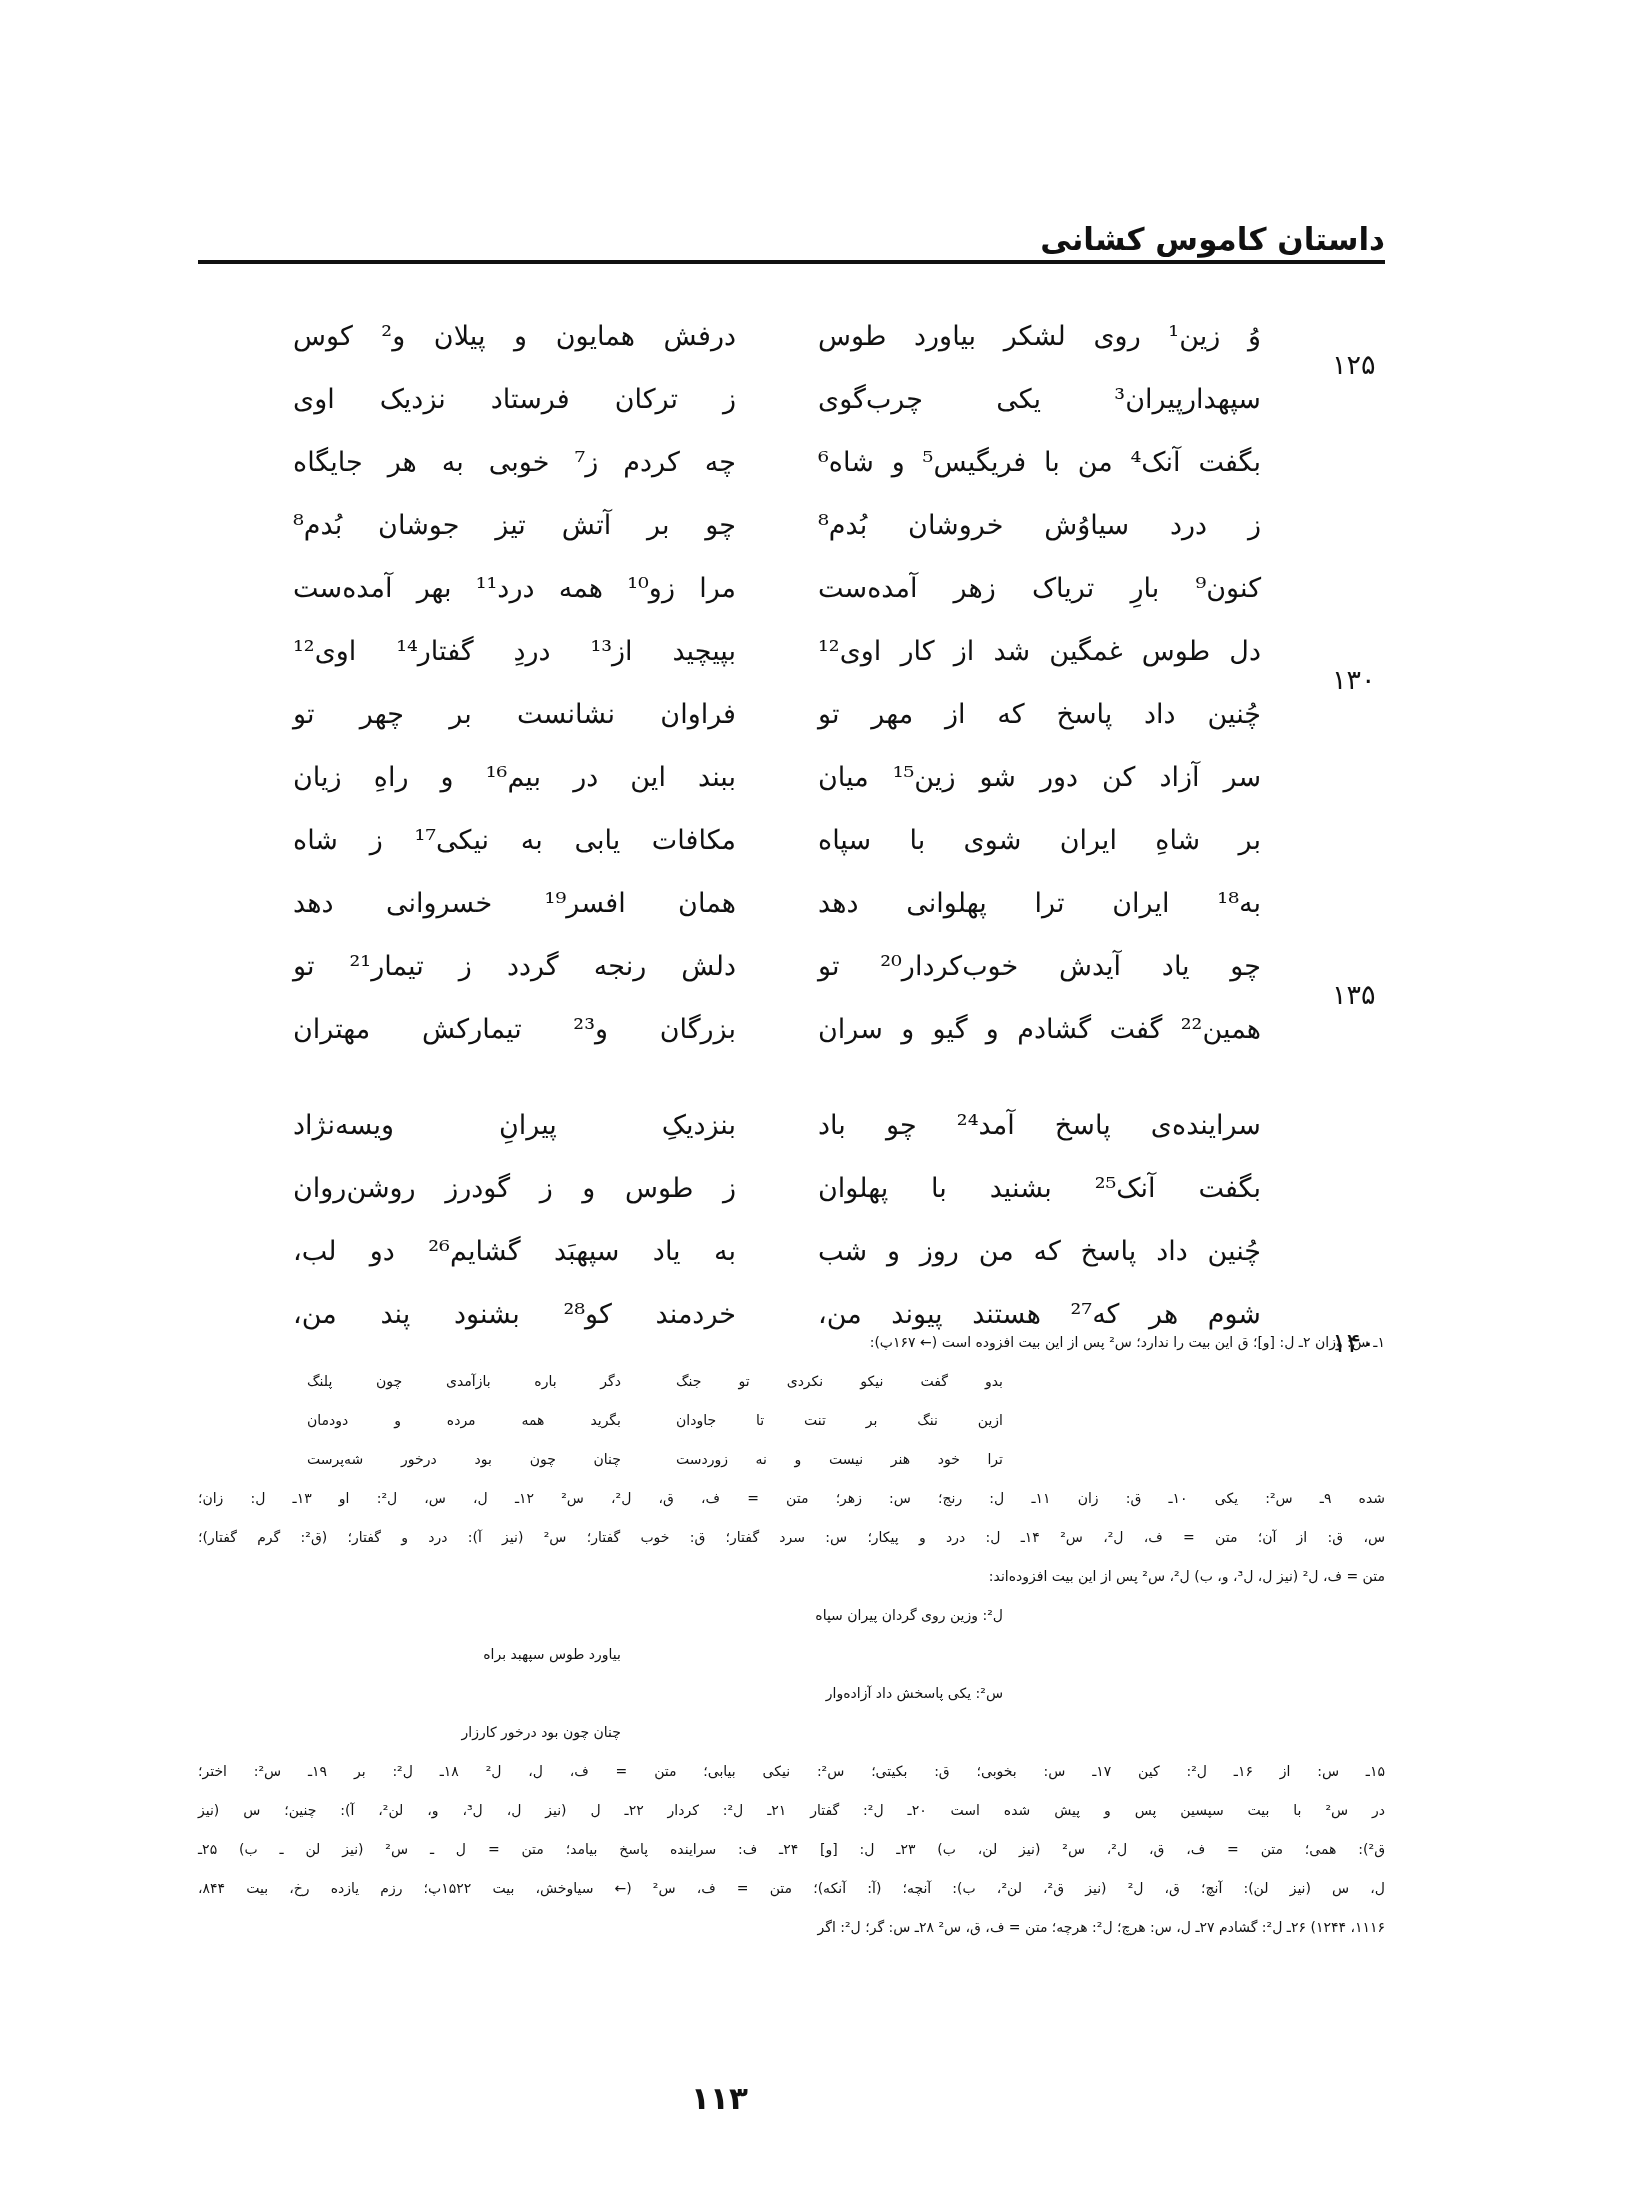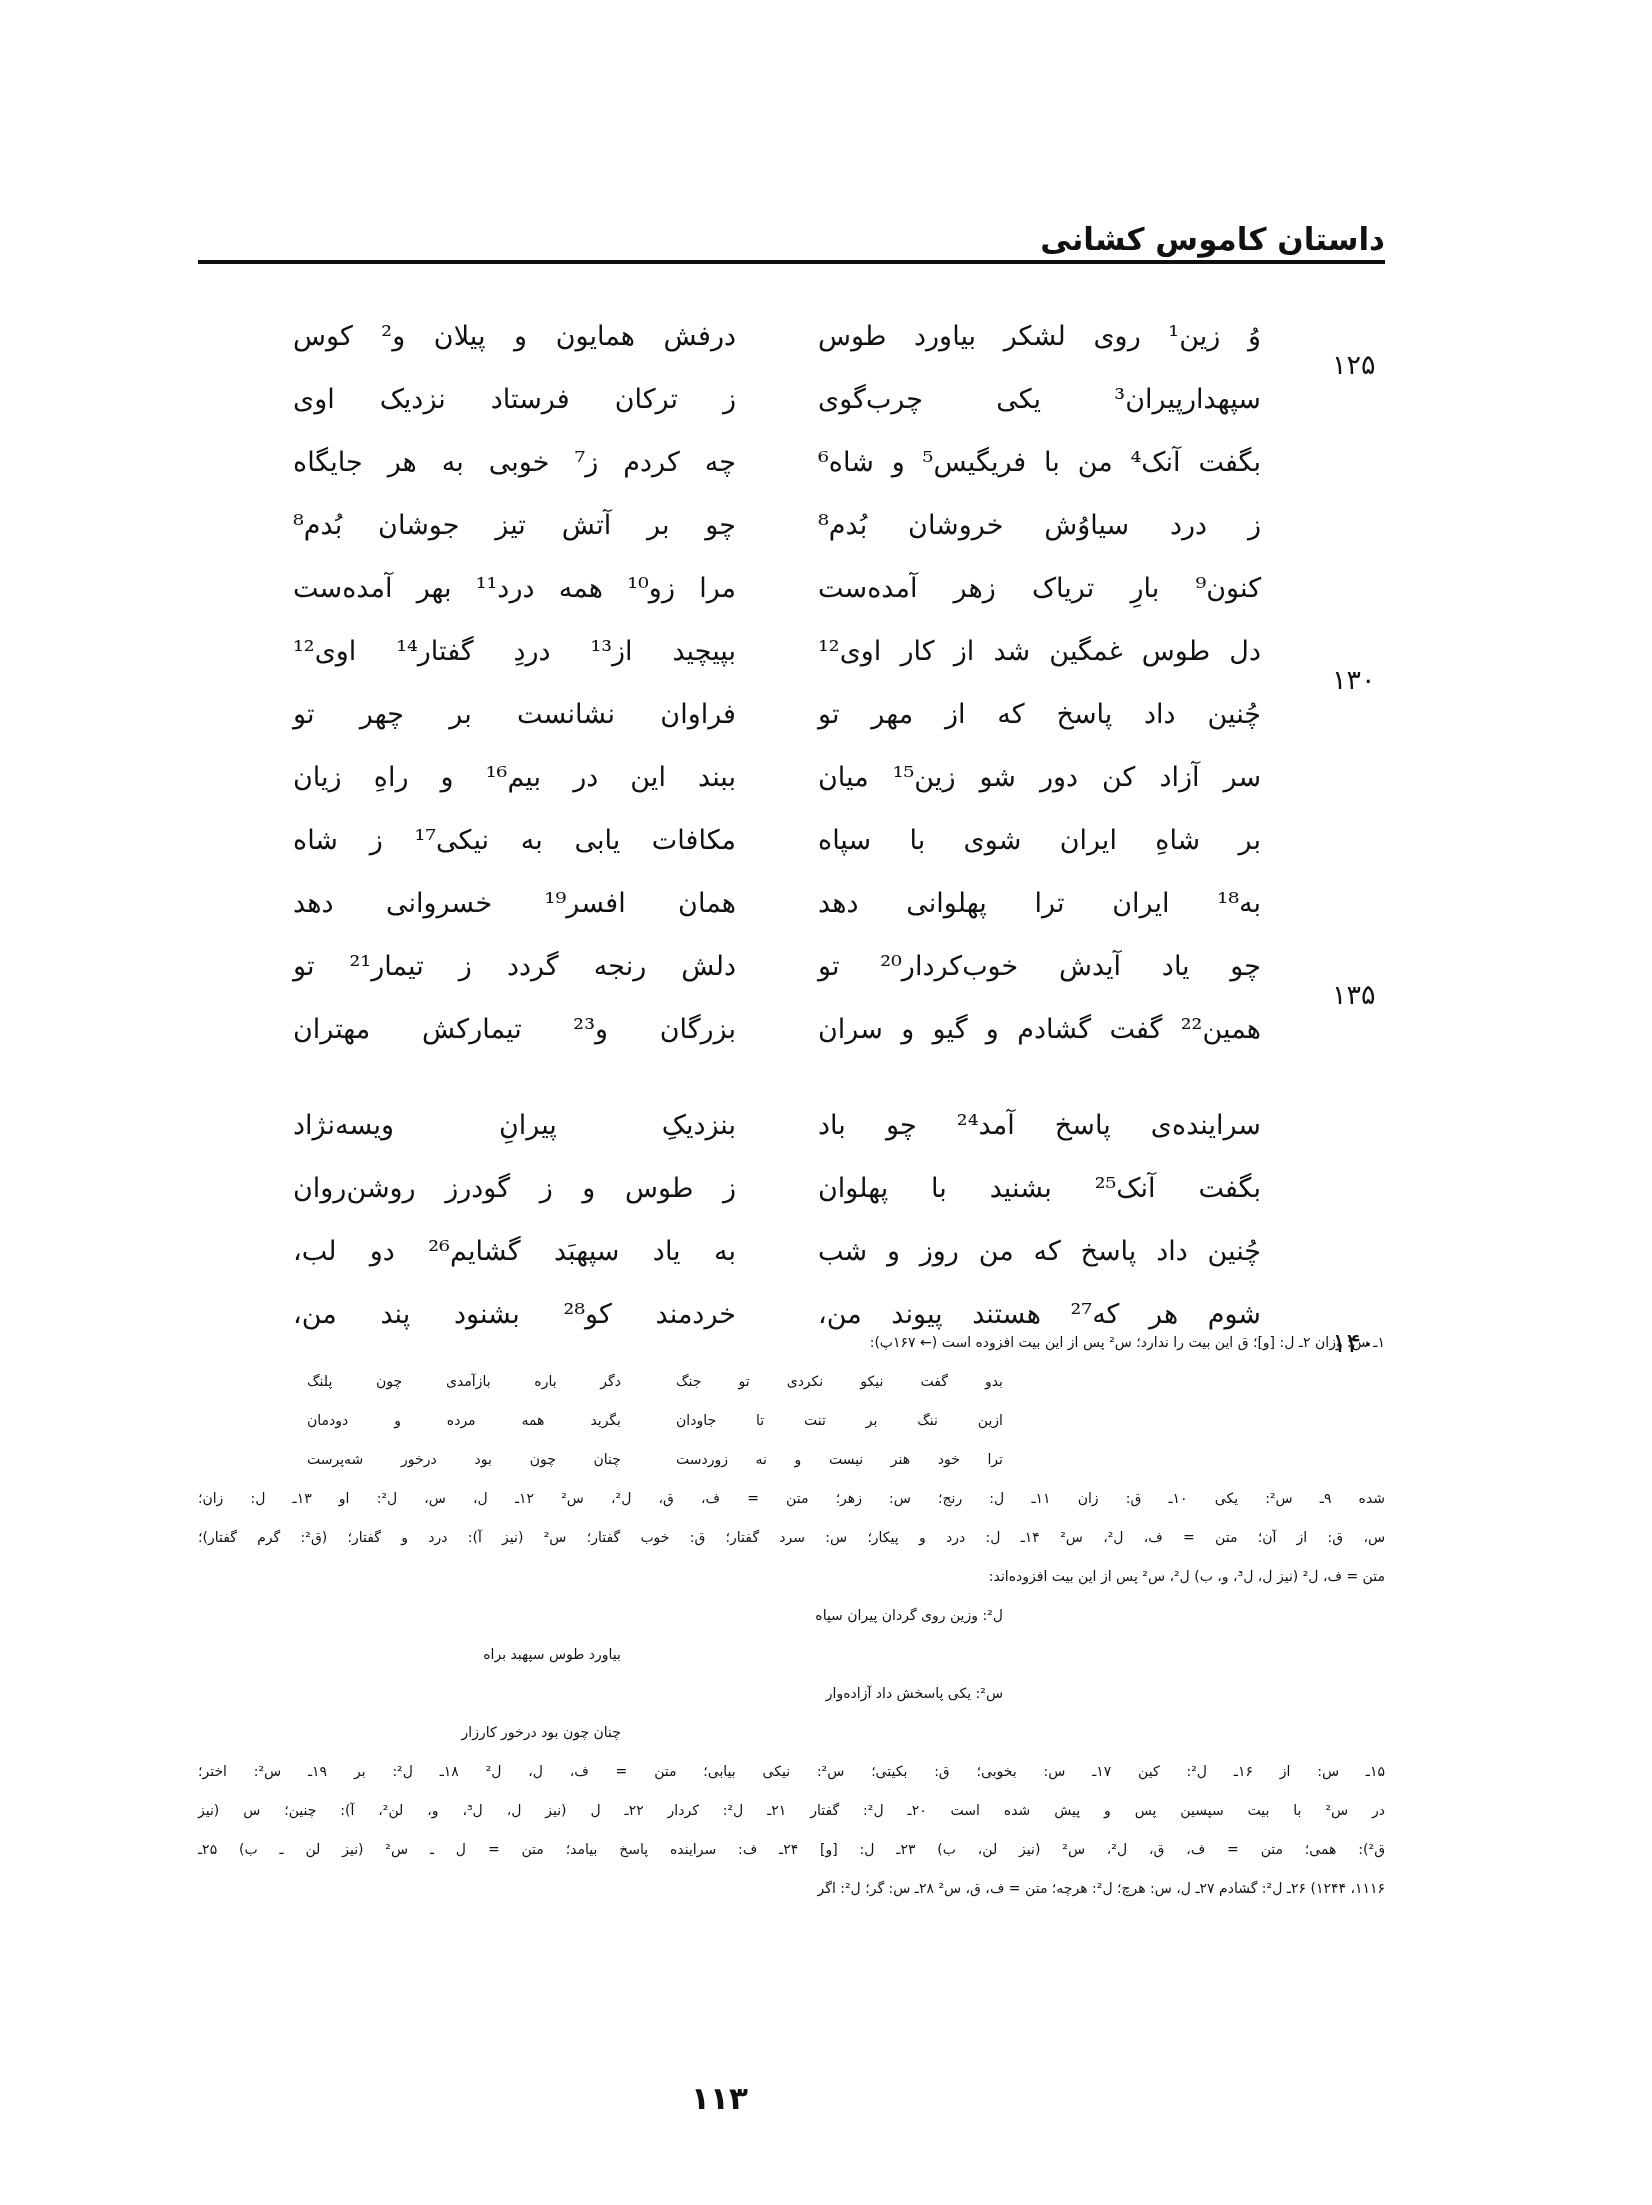--- a/index.html
+++ b/index.html
@@ -139,17 +139,18 @@
     </div>
   <div class="fn-couplet">
       <span class="single"><span>س²:</span> <span>یکی پاسخش داد آزاده‌وار</span></span>
     </div>
   <div class="fn-couplet">
       <span class="single2">چنان چون بود درخور کارزار</span>
     </div>
   <div class="fn-line">۱۵ـ س: از      ۱۶ـ ل²: کین      ۱۷ـ س: بخوبی؛ ق: بکیتی؛ س²: نیکی بیابی؛ متن = ف، ل، ل²      ۱۸ـ ل²: بر      ۱۹ـ س²: اختر؛</div>
   <div class="fn-line">در س² با بیت سپسین پس و پیش شده است      ۲۰ـ ل²: گفتار      ۲۱ـ ل²: کردار      ۲۲ـ ل (نیز ل، ل³، و، لن²، آ): چنین؛ س (نیز</div>
   <div class="fn-line">ق²): همی؛ متن = ف، ق، ل²، س² (نیز لن، ب)      ۲۳ـ ل: [و]      ۲۴ـ ف: سراینده پاسخ بیامد؛ متن = ل ـ س² (نیز لن ـ ب)      ۲۵ـ</div>
+  <div class="fn-line">ل، س (نیز لن): آنچ؛ ق، ل² (نیز ق²، لن²، ب): آنچه؛ (آ: آنکه)؛ متن = ف، س² (← سیاوخش، بیت ۱۵۲۲پ؛ رزم یازده رخ، بیت ۸۴۴،</div>
   <div class="fn-line short">۱۱۱۶، ۱۲۴۴)      ۲۶ـ ل²: گشادم      ۲۷ـ ل، س: هرچ؛ ل²: هرچه؛ متن = ف، ق، س²      ۲۸ـ س: گر؛ ل²: اگر</div>
 </div>
 
 <div class="page-number">۱۱۳</div>
 
 
 </body></html>

